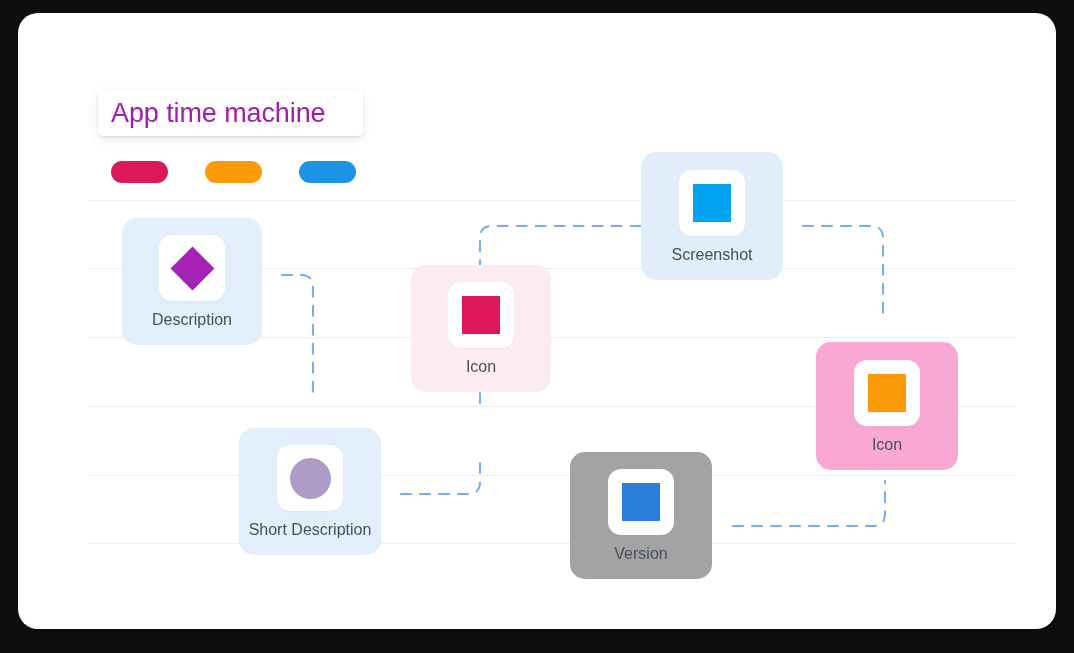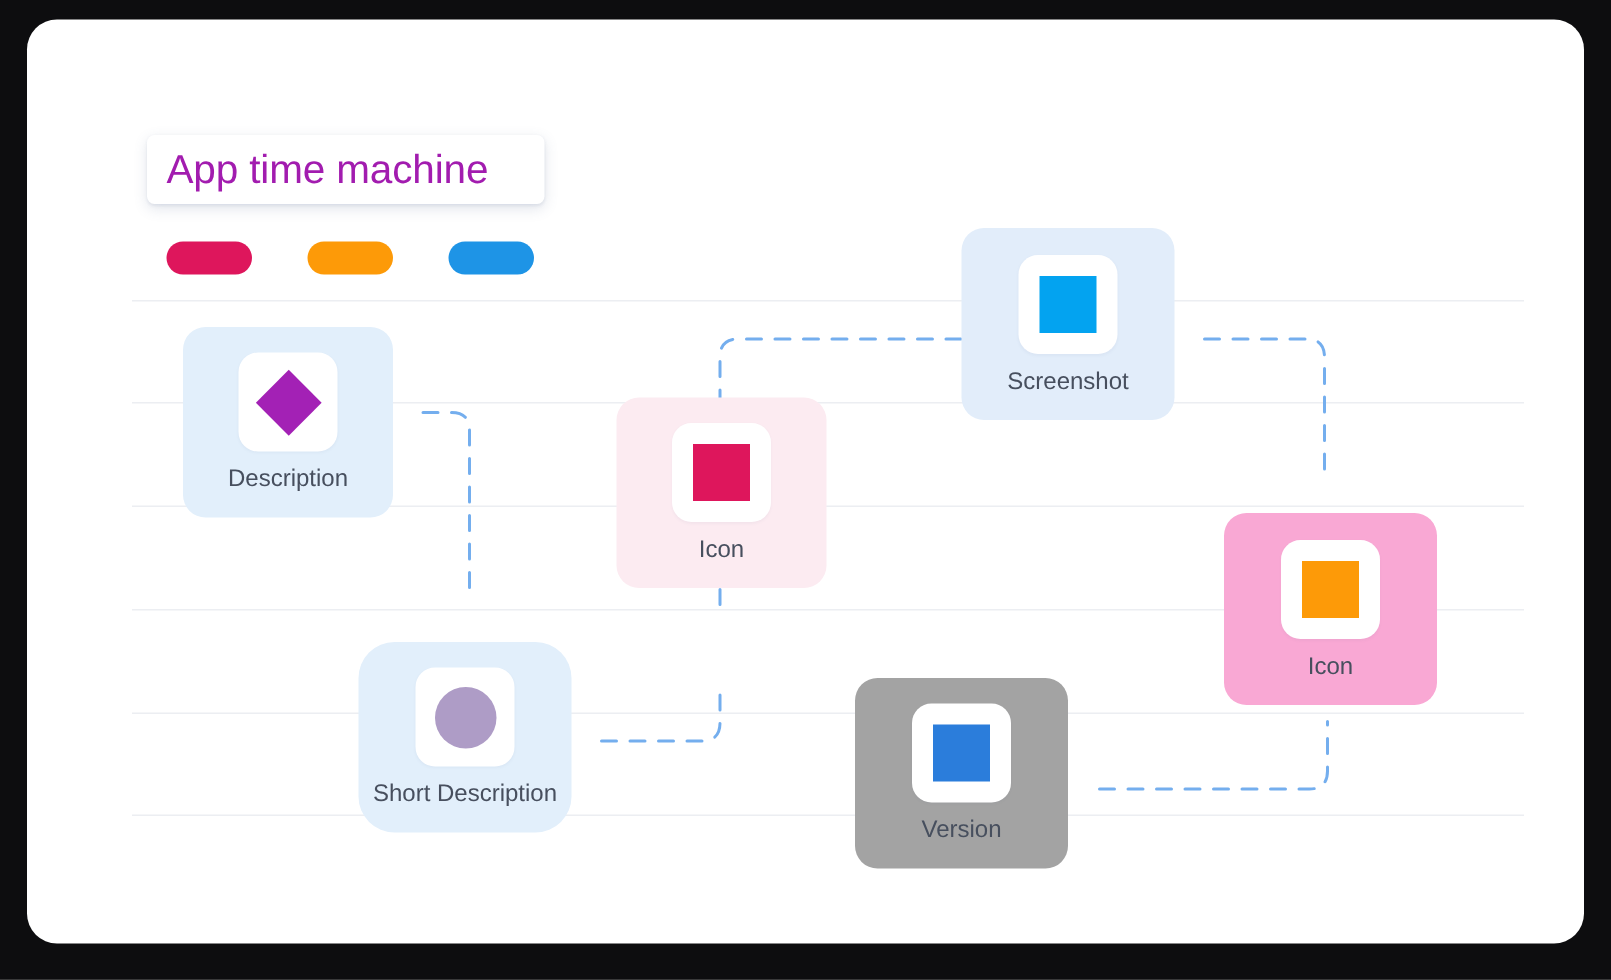--- a/index.html
+++ b/index.html
@@ -186,21 +186,21 @@
             <div class="glyph-square" style="background: rgb(222, 22, 92);"></div>
           </div>
           <div class="node-label">Icon</div>
         </div>
         <div class="node" style="left: 798px; top: 329px; width: 142px; height: 128px; background: #f9a8d4;">
           <div class="node-tile">
             <div class="glyph-square" style="background: rgb(253, 154, 8);"></div>
           </div>
           <div class="node-label">Icon</div>
         </div>
-        <div class="node" style="left: 221px; top: 415px; width: 142px; height: 127px; background: rgb(226, 239, 251); border-radius: 24px;">
+        <div class="node" style="left: 221px; top: 415px; width: 142px; height: 127px; background: rgb(226, 239, 251);">
           <div class="node-tile">
             <div class="glyph-circle" style="background: rgb(174, 156, 198);"></div>
           </div>
           <div class="node-label">Short Description</div>
         </div>
         <div class="node" style="left: 552px; top: 439px; width: 142px; height: 127px; background: #a3a3a3;">
           <div class="node-tile">
             <div class="glyph-square" style="background: rgb(43, 125, 219);"></div>
           </div>
           <div class="node-label">Version</div>

